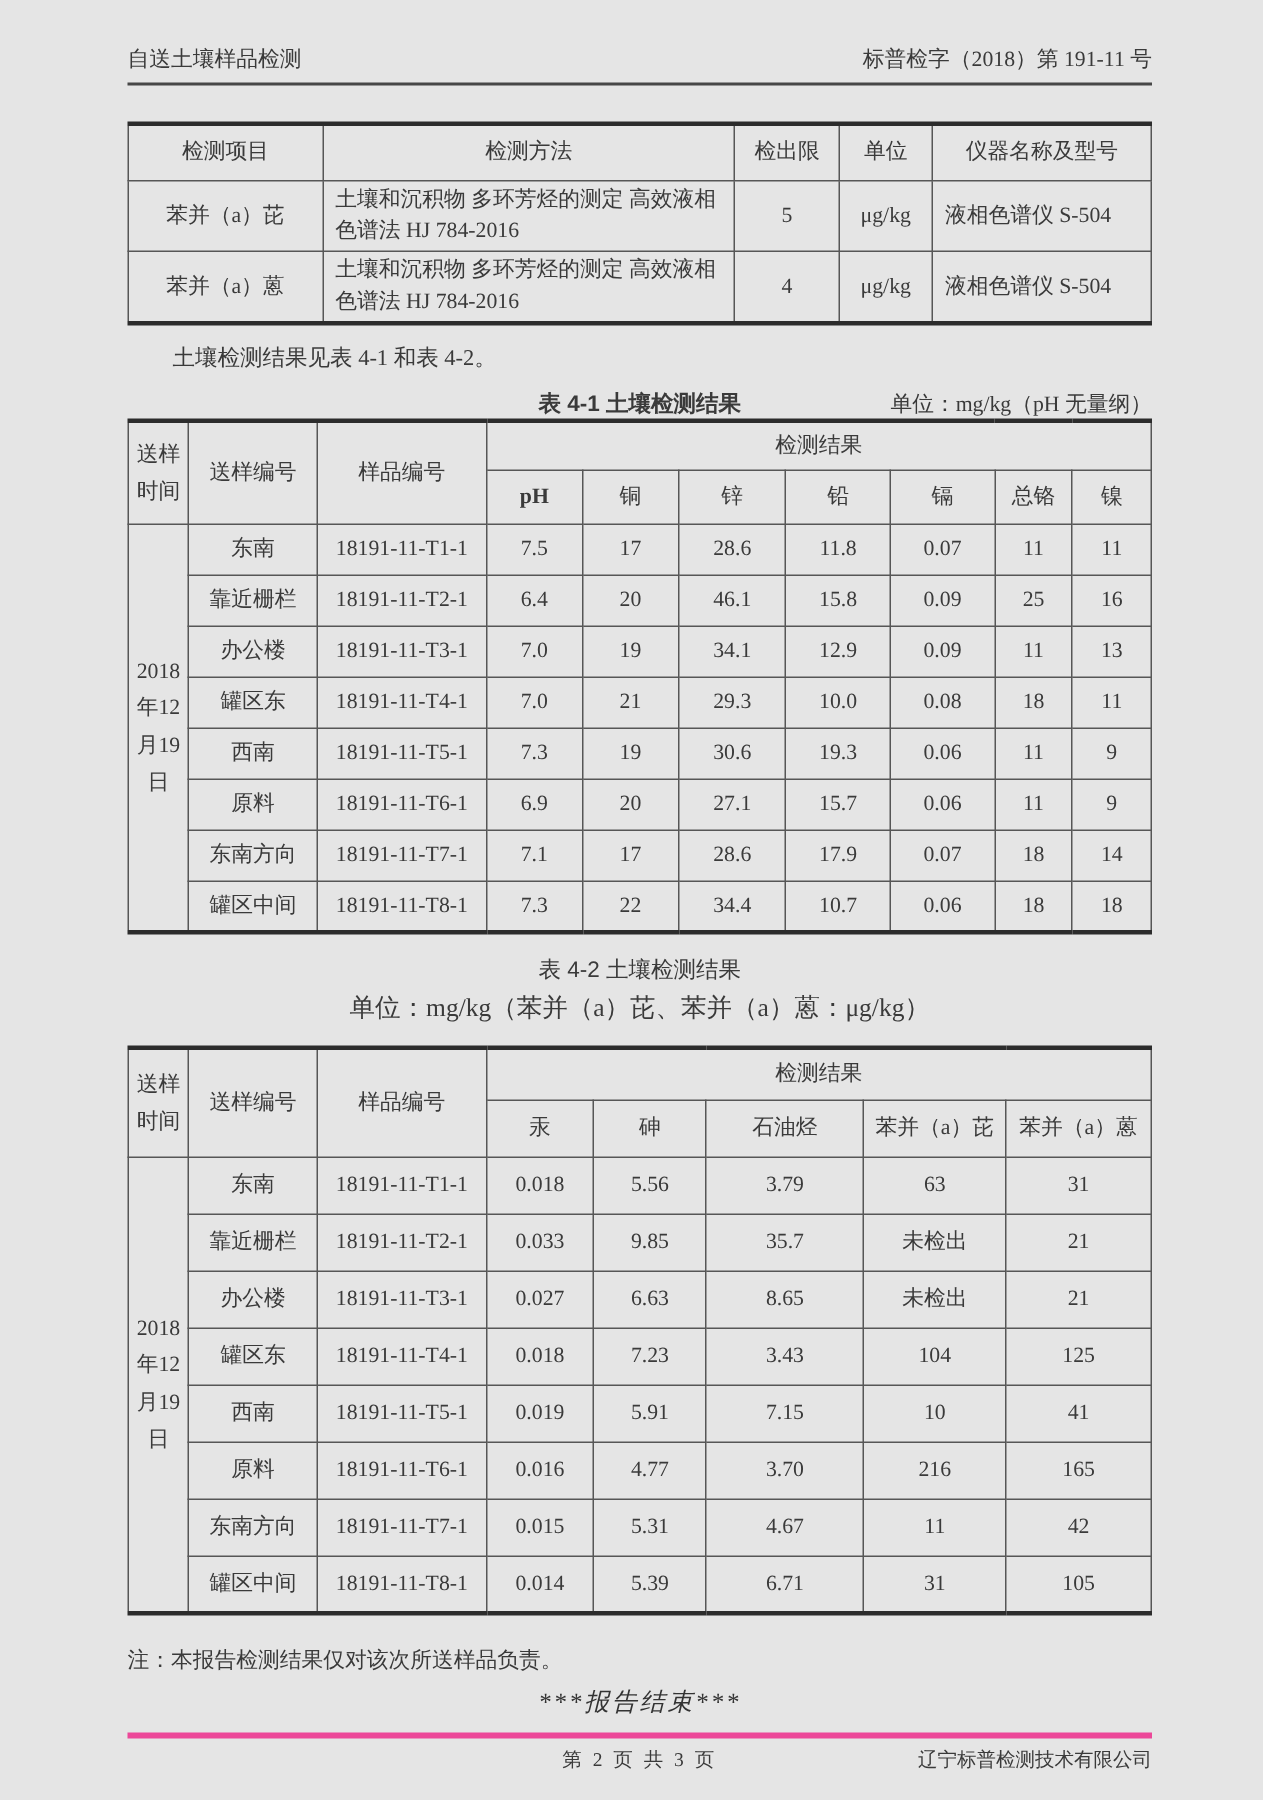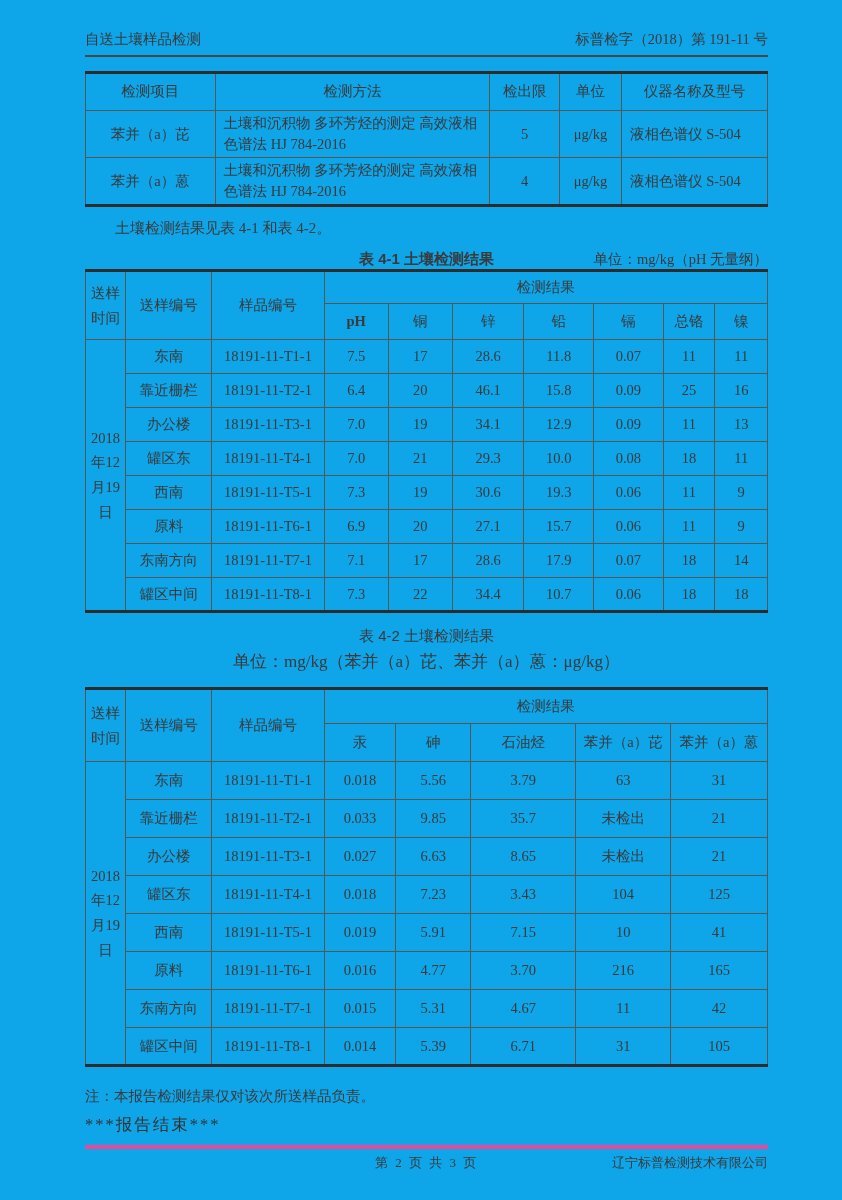--- a/index.html
+++ b/index.html
@@ -1,18 +1,18 @@
 <!DOCTYPE html>
 <html lang="zh"><head>
 <meta charset="utf-8">
 <style>
   * { margin:0; padding:0; box-sizing:border-box; }
   html,body { background:#9a9a9a; }
   .page {
-    width:842px; height:1200px; margin:0 auto; background:#0ea5e9;
+    width:842px; height:1200px; margin:0 auto; background:#e5e5e5;
     font-family:"Liberation Serif","DejaVu Serif",serif;
     color:#3a3a3a; overflow:hidden; position:relative;
   }
   .content { padding:30px 74px 0 85px; }
 
   
   .runhead {
     display:flex; justify-content:space-between; align-items:flex-end;
     border-bottom:2px solid #474747; padding-bottom:6px; font-size:14.5px;
   }
@@ -59,42 +59,42 @@
 
   .cap42wrap { margin-top:14px; text-align:center; }
   .cap42 {
     font-size:15px; font-weight:normal;
     font-family:"Liberation Sans","DejaVu Sans",sans-serif;
   }
   .unit42 { text-align:center; font-size:17px; margin-top:4px; padding-bottom:14px; }
 
   .note { margin-top:20px; font-size:14.5px; }
   .endmark {
-    margin-top:8px; font-size:16.5px; 
+    margin-top:8px; text-align:center; font-size:16.5px; font-style:italic;
     letter-spacing:2px; color:#333;
   }
   .pagefoot {
     margin-top:9px; border-top:4px solid #ec4899; padding-top:5px;
     display:grid; grid-template-columns:1fr auto 1fr; font-size:13px;
   }
   .pagefoot .pg { grid-column:2; letter-spacing:2px; }
   .pagefoot .co { justify-self:end; }
 </style>
 </head>
 <body>
 
 <div class="page">
   <div class="content">
 
     <div class="runhead">
       <span>自送土壤样品检测</span>
       <span>标普检字（2018）第 191-11 号</span>
     </div>
 
-    <table class="mtable" style="margin-top:14px;padding-left:20px;">
+    <table class="mtable" style="margin-top:24px;padding-left:20px;">
       <colgroup>
         <col style="width:19%">
           <col style="width:40.3%">
           <col style="width:10.2%">
         <col style="width:9.1%">
           <col style="width:21.4%">
       </colgroup>
       <tbody>
           <tr class="hdr topline">
         <th>检测项目</th>

